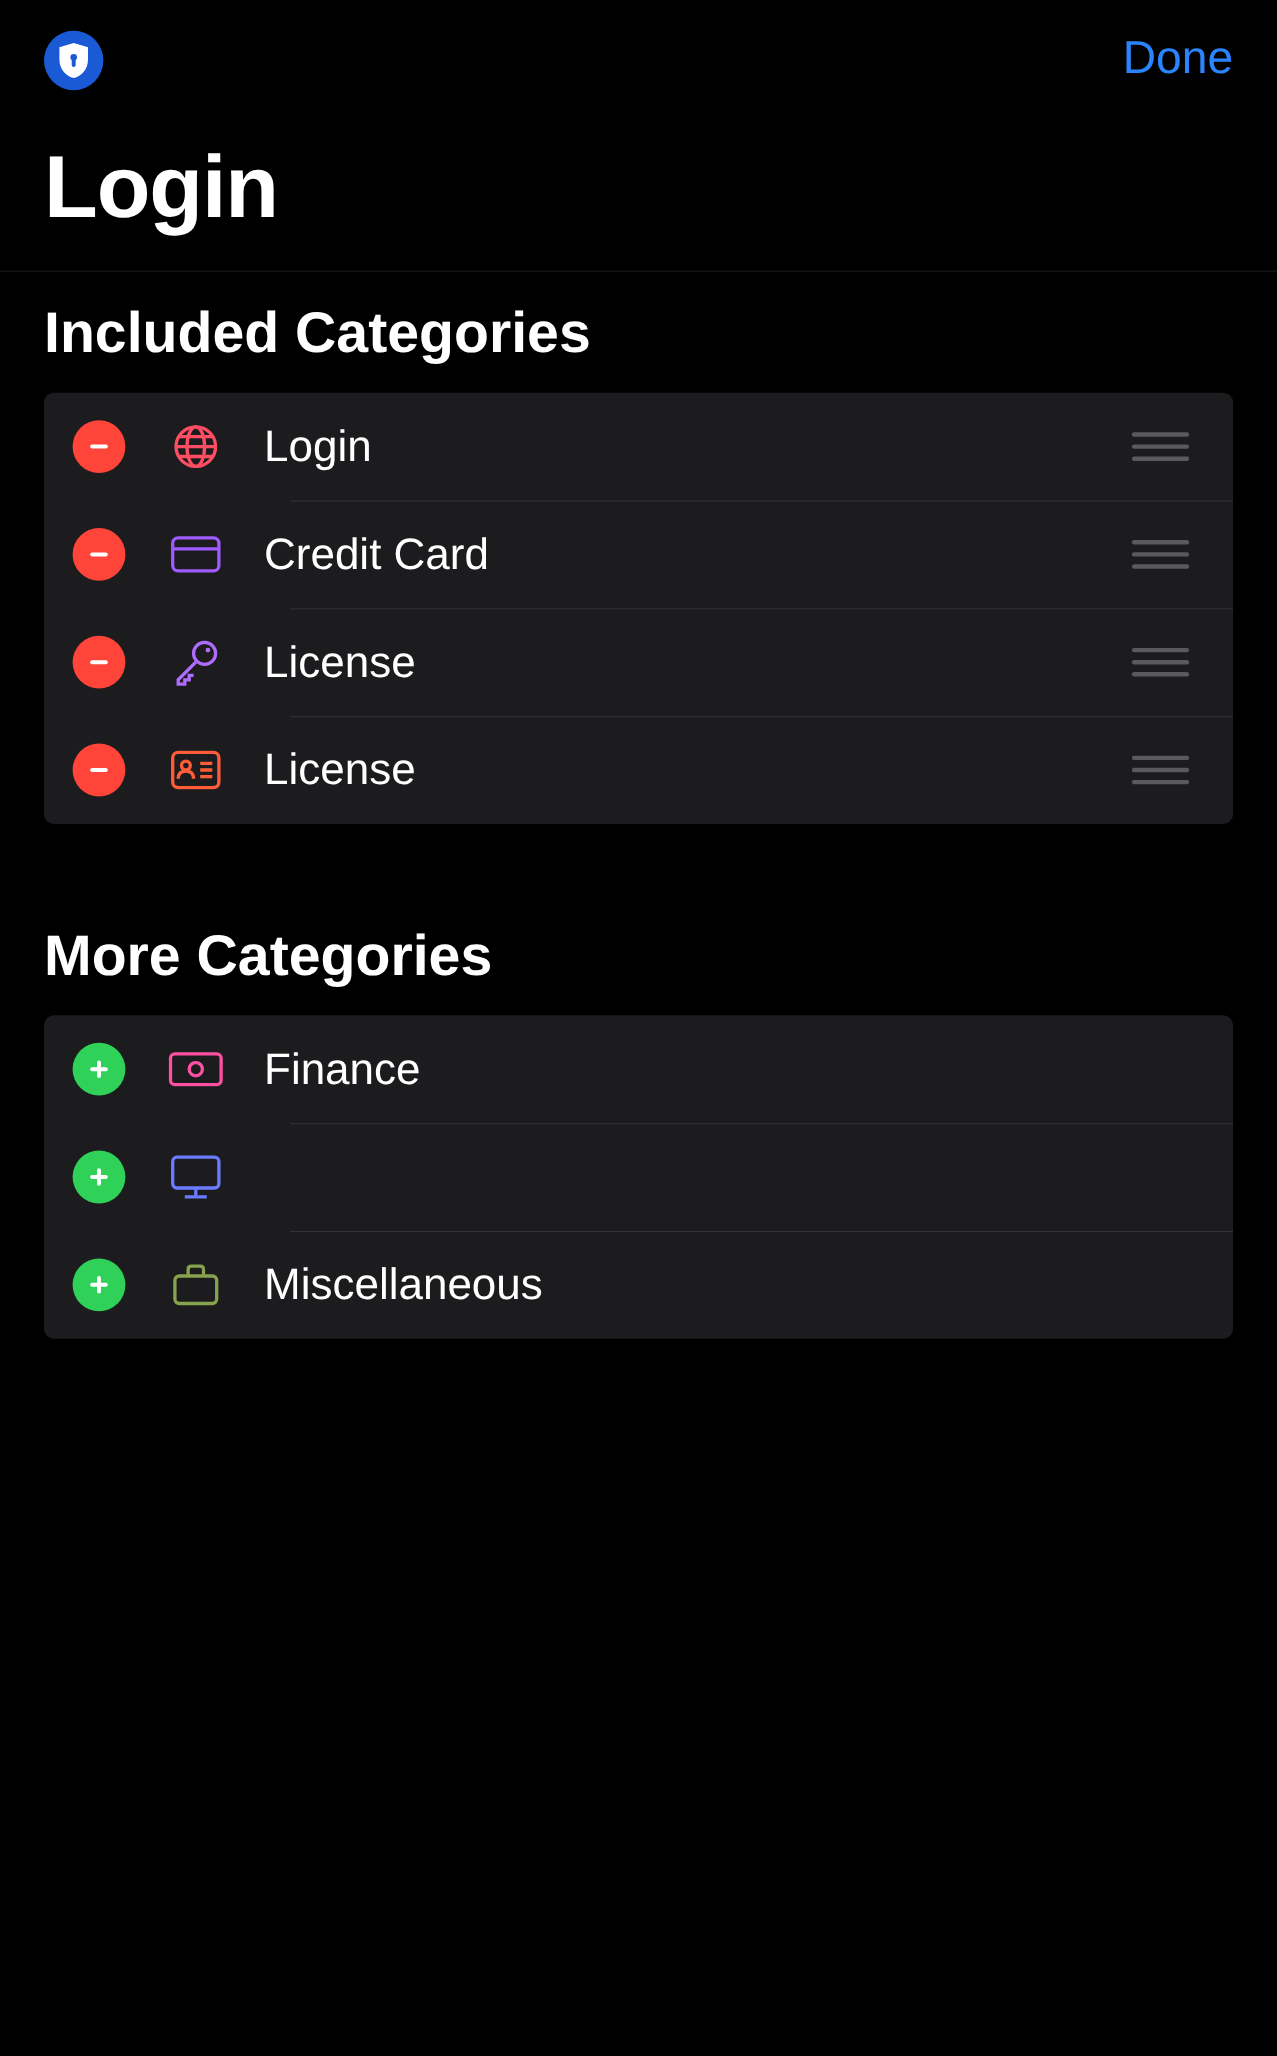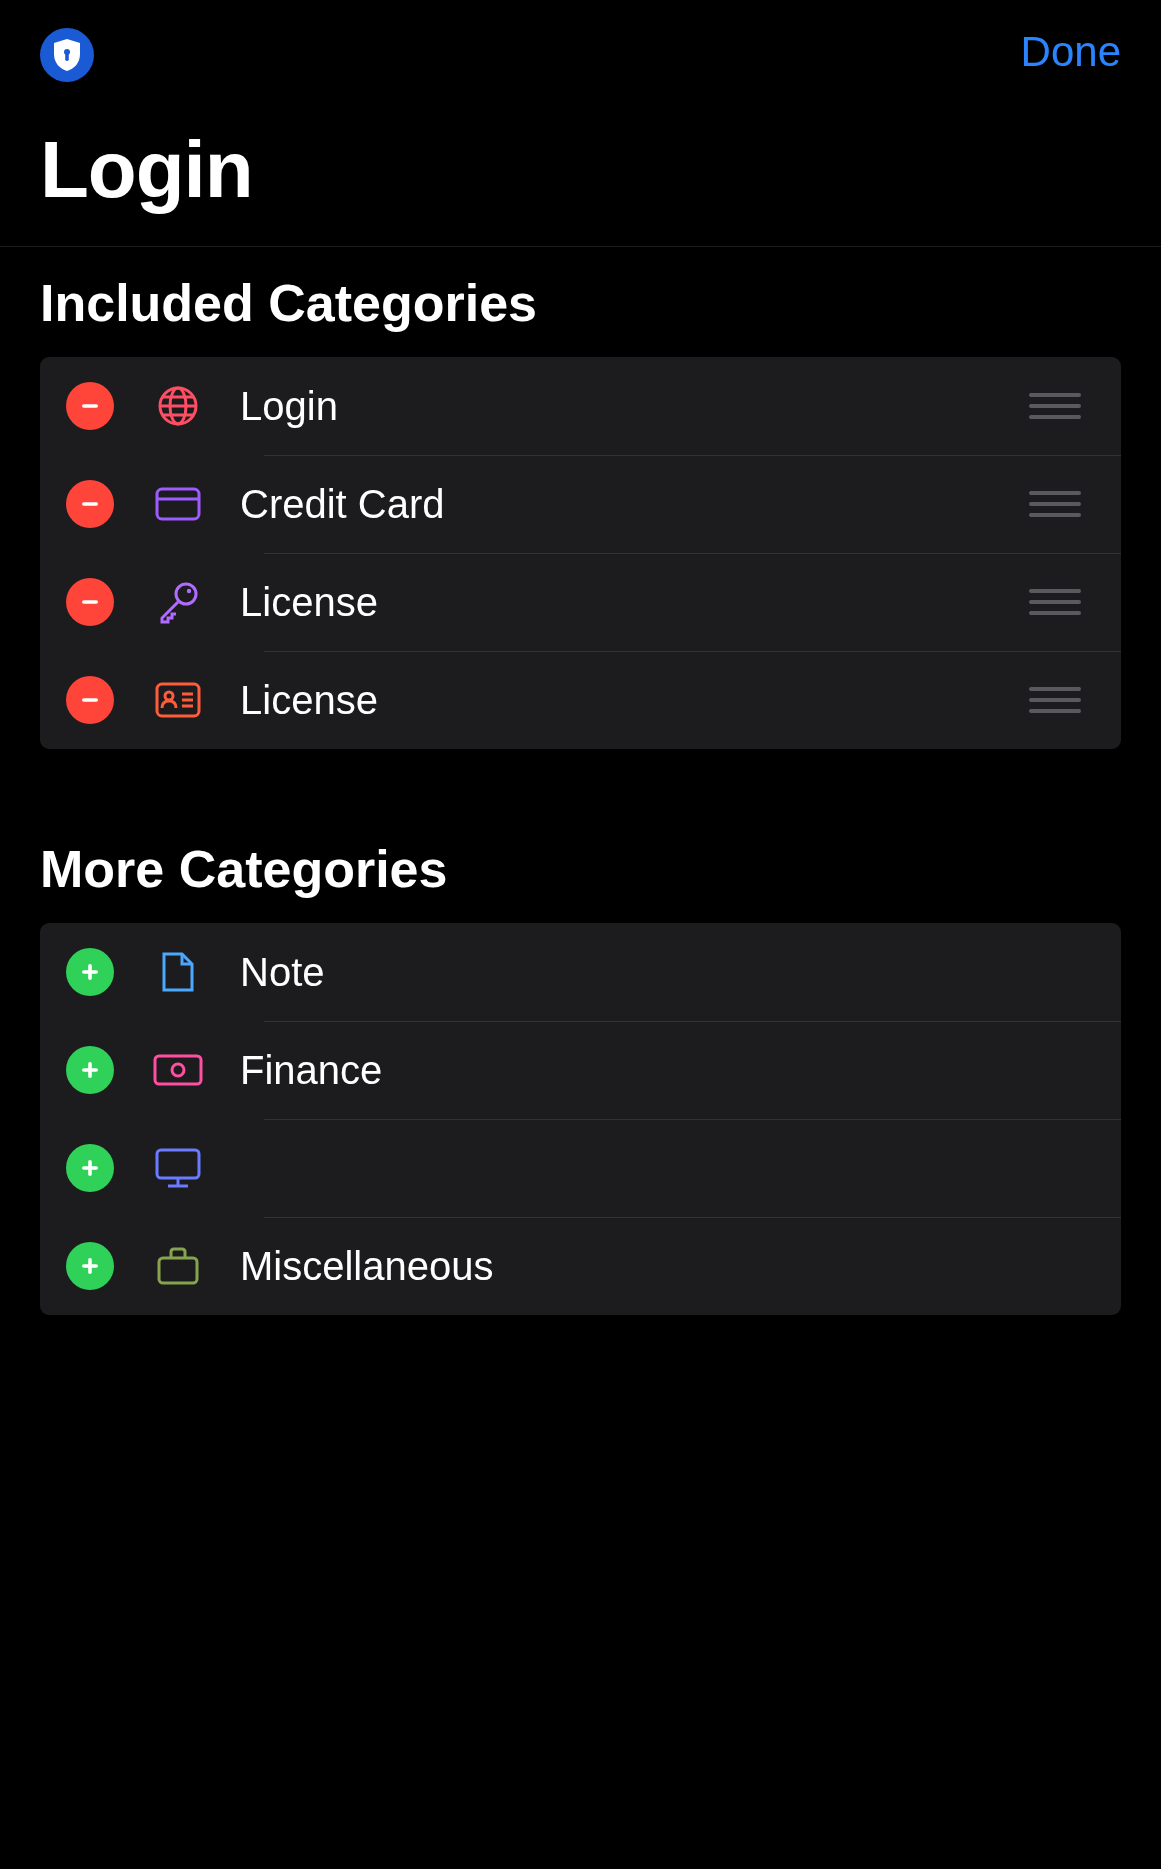--- a/index.html
+++ b/index.html
@@ -219,37 +219,20 @@
   </div>
 
 </div>
 
 <div class="spacer"></div>
 
 <div class="section-heading">More Categories</div>
 
 <div class="card">
 
-  <div class="row">
-    <div class="circle-btn circle-add">
-      <svg width="22" height="22" viewBox="0 0 22 22">
-          <rect x="3" y="9.2" width="16" height="3.6" rx="1.8" fill="#fff"></rect>
-          <rect x="9.2" y="3" width="3.6" height="16" rx="1.8" fill="#fff"></rect>
-        </svg>
-    </div>
-    <div class="cat-icon">
-      <svg width="36" height="44" viewBox="0 0 36 44">
-          <g fill="none" stroke="#4aa8ff" stroke-width="3">
-            <path d="M4 4 L22 4 L32 14 L32 40 L4 40 Z"></path>
-            <path d="M22 4 L22 14 L32 14"></path>
-          </g>
-        </svg>
-    </div>
-    <div class="row-label">Note</div>
-  </div>
 
   <div class="row">
     <div class="circle-btn circle-add">
       <svg width="22" height="22" viewBox="0 0 22 22">
           <rect x="3" y="9.2" width="16" height="3.6" rx="1.8" fill="#fff"></rect>
           <rect x="9.2" y="3" width="3.6" height="16" rx="1.8" fill="#fff"></rect>
         </svg>
     </div>
     <div class="cat-icon">
       <svg width="50" height="32" viewBox="0 0 50 32">

